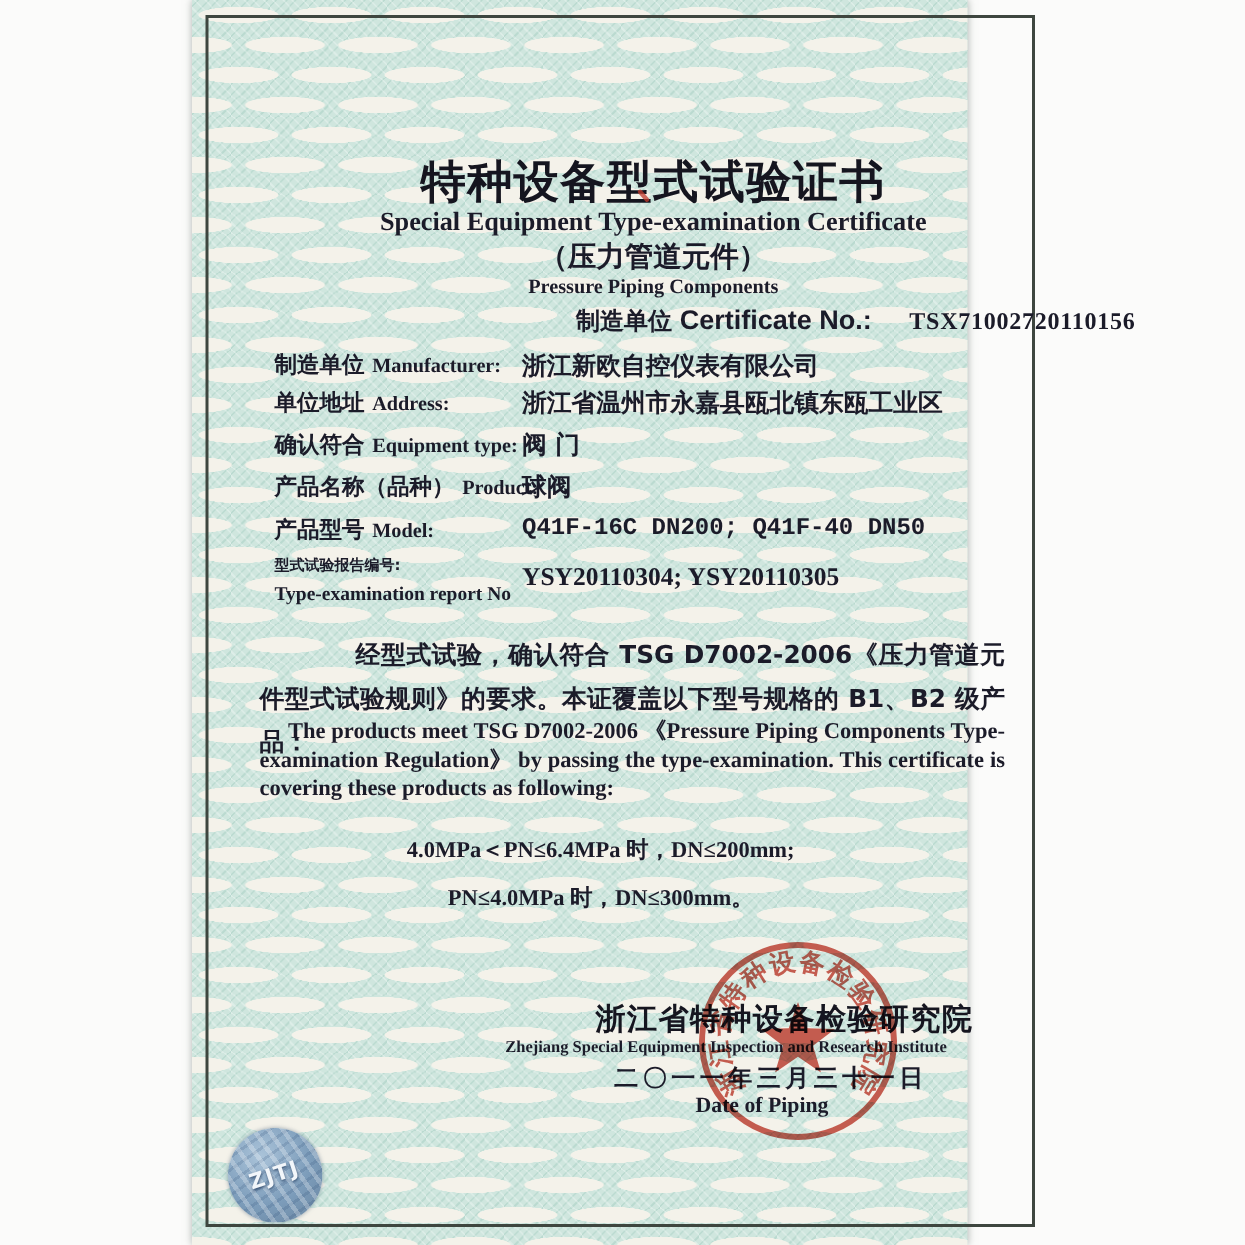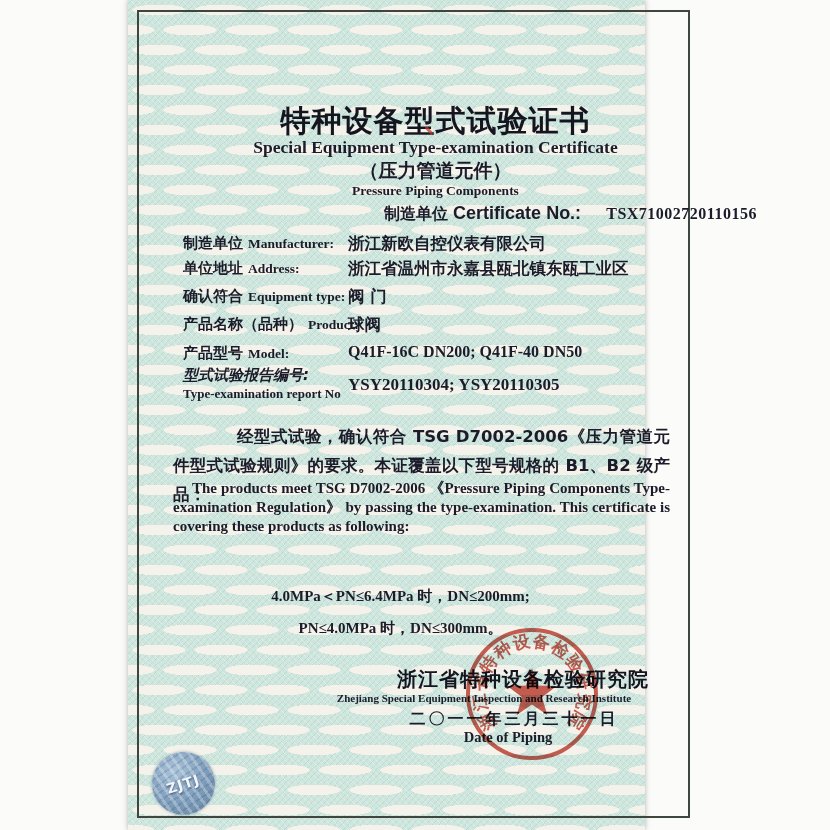--- a/index.html
+++ b/index.html
@@ -37,32 +37,32 @@
   .certno{position:absolute;left:256px;top:203px;white-space:nowrap;}
   .certno .cn{font-size:16px;font-weight:600;}
   .certno .en{font-size:18px;font-weight:700;font-family:Liberation Sans, sans-serif;}
   .certno .val{font-size:16px;font-weight:700;letter-spacing:.5px;font-family:"Liberation Serif",serif;margin-left:20px;}
 
   .field{position:absolute;left:0;width:575px;height:22px;}
   .flabel{position:absolute;left:55px;white-space:nowrap;}
   .flabel .cn{font-size:15px;font-weight:600;}
   .flabel .en{font-size:13.5px;font-weight:700;font-family:"Liberation Serif",serif;}
   .fvalue{position:absolute;left:220px;font-size:16.5px;font-weight:700;white-space:nowrap;}
-  .fvalue.serifval{font-family:Liberation Serif, serif;font-size:16px;}
+  .fvalue.serifval{font-family:Liberation Mono, monospace;font-size:16px;}
   .report-label{position:absolute;left:55px;line-height:17px;white-space:nowrap;}
-  .report-label .cn{font-size:15px;font-weight:600;font-style:italic;}
+  .report-label .cn{font-size:10px;font-weight:600;}
   .report-label .en{font-size:13px;font-weight:700;font-family:"Liberation Serif",serif;}
   .report-value{position:absolute;left:220px;top:9px;font-size:17px;font-family:"Liberation Serif",serif;font-weight:600;white-space:nowrap;}
 
   .body-cn{position:absolute;left:45px;top:422px;width:497px;font-size:16.5px;font-weight:600;
     line-height:29px;text-indent:64px;text-align:justify;margin:0;}
   .body-en{position:absolute;left:45px;top:479px;width:497px;font-size:15px;font-weight:700;
     font-family:"Liberation Serif",serif;line-height:19px;text-indent:19px;text-align:justify;margin:0;}
 
-  .specs{position:absolute;left:45px;top:557px;width:455px;text-align:center;margin-top:30px;}
+  .specs{position:absolute;left:45px;top:557px;width:455px;text-align:center;}
   .spec-line{font-size:15px;font-weight:700;font-family:"Liberation Serif",serif;margin:0 0 13px 0;}
 
   .issuer-cn{top:666px;left:395px;font-size:20px;font-weight:700;letter-spacing:1px;color:#15151f;}
   .issuer-en{top:692px;left:356px;font-size:11px;font-weight:700;font-family:"Liberation Serif",serif;}
   .date-cn{top:709px;left:386px;font-size:16px;font-weight:600;letter-spacing:3px;}
   .date-en{top:729px;left:380px;font-size:14.5px;font-weight:700;font-family:"Liberation Serif",serif;}
 
   .stamp{position:absolute;left:336px;top:624px;width:136px;height:140px;
     opacity:.8;mix-blend-mode:multiply;}
   .red-mark{position:absolute;left:296px;top:129px;width:10px;height:3px;background:#c23b2e;

